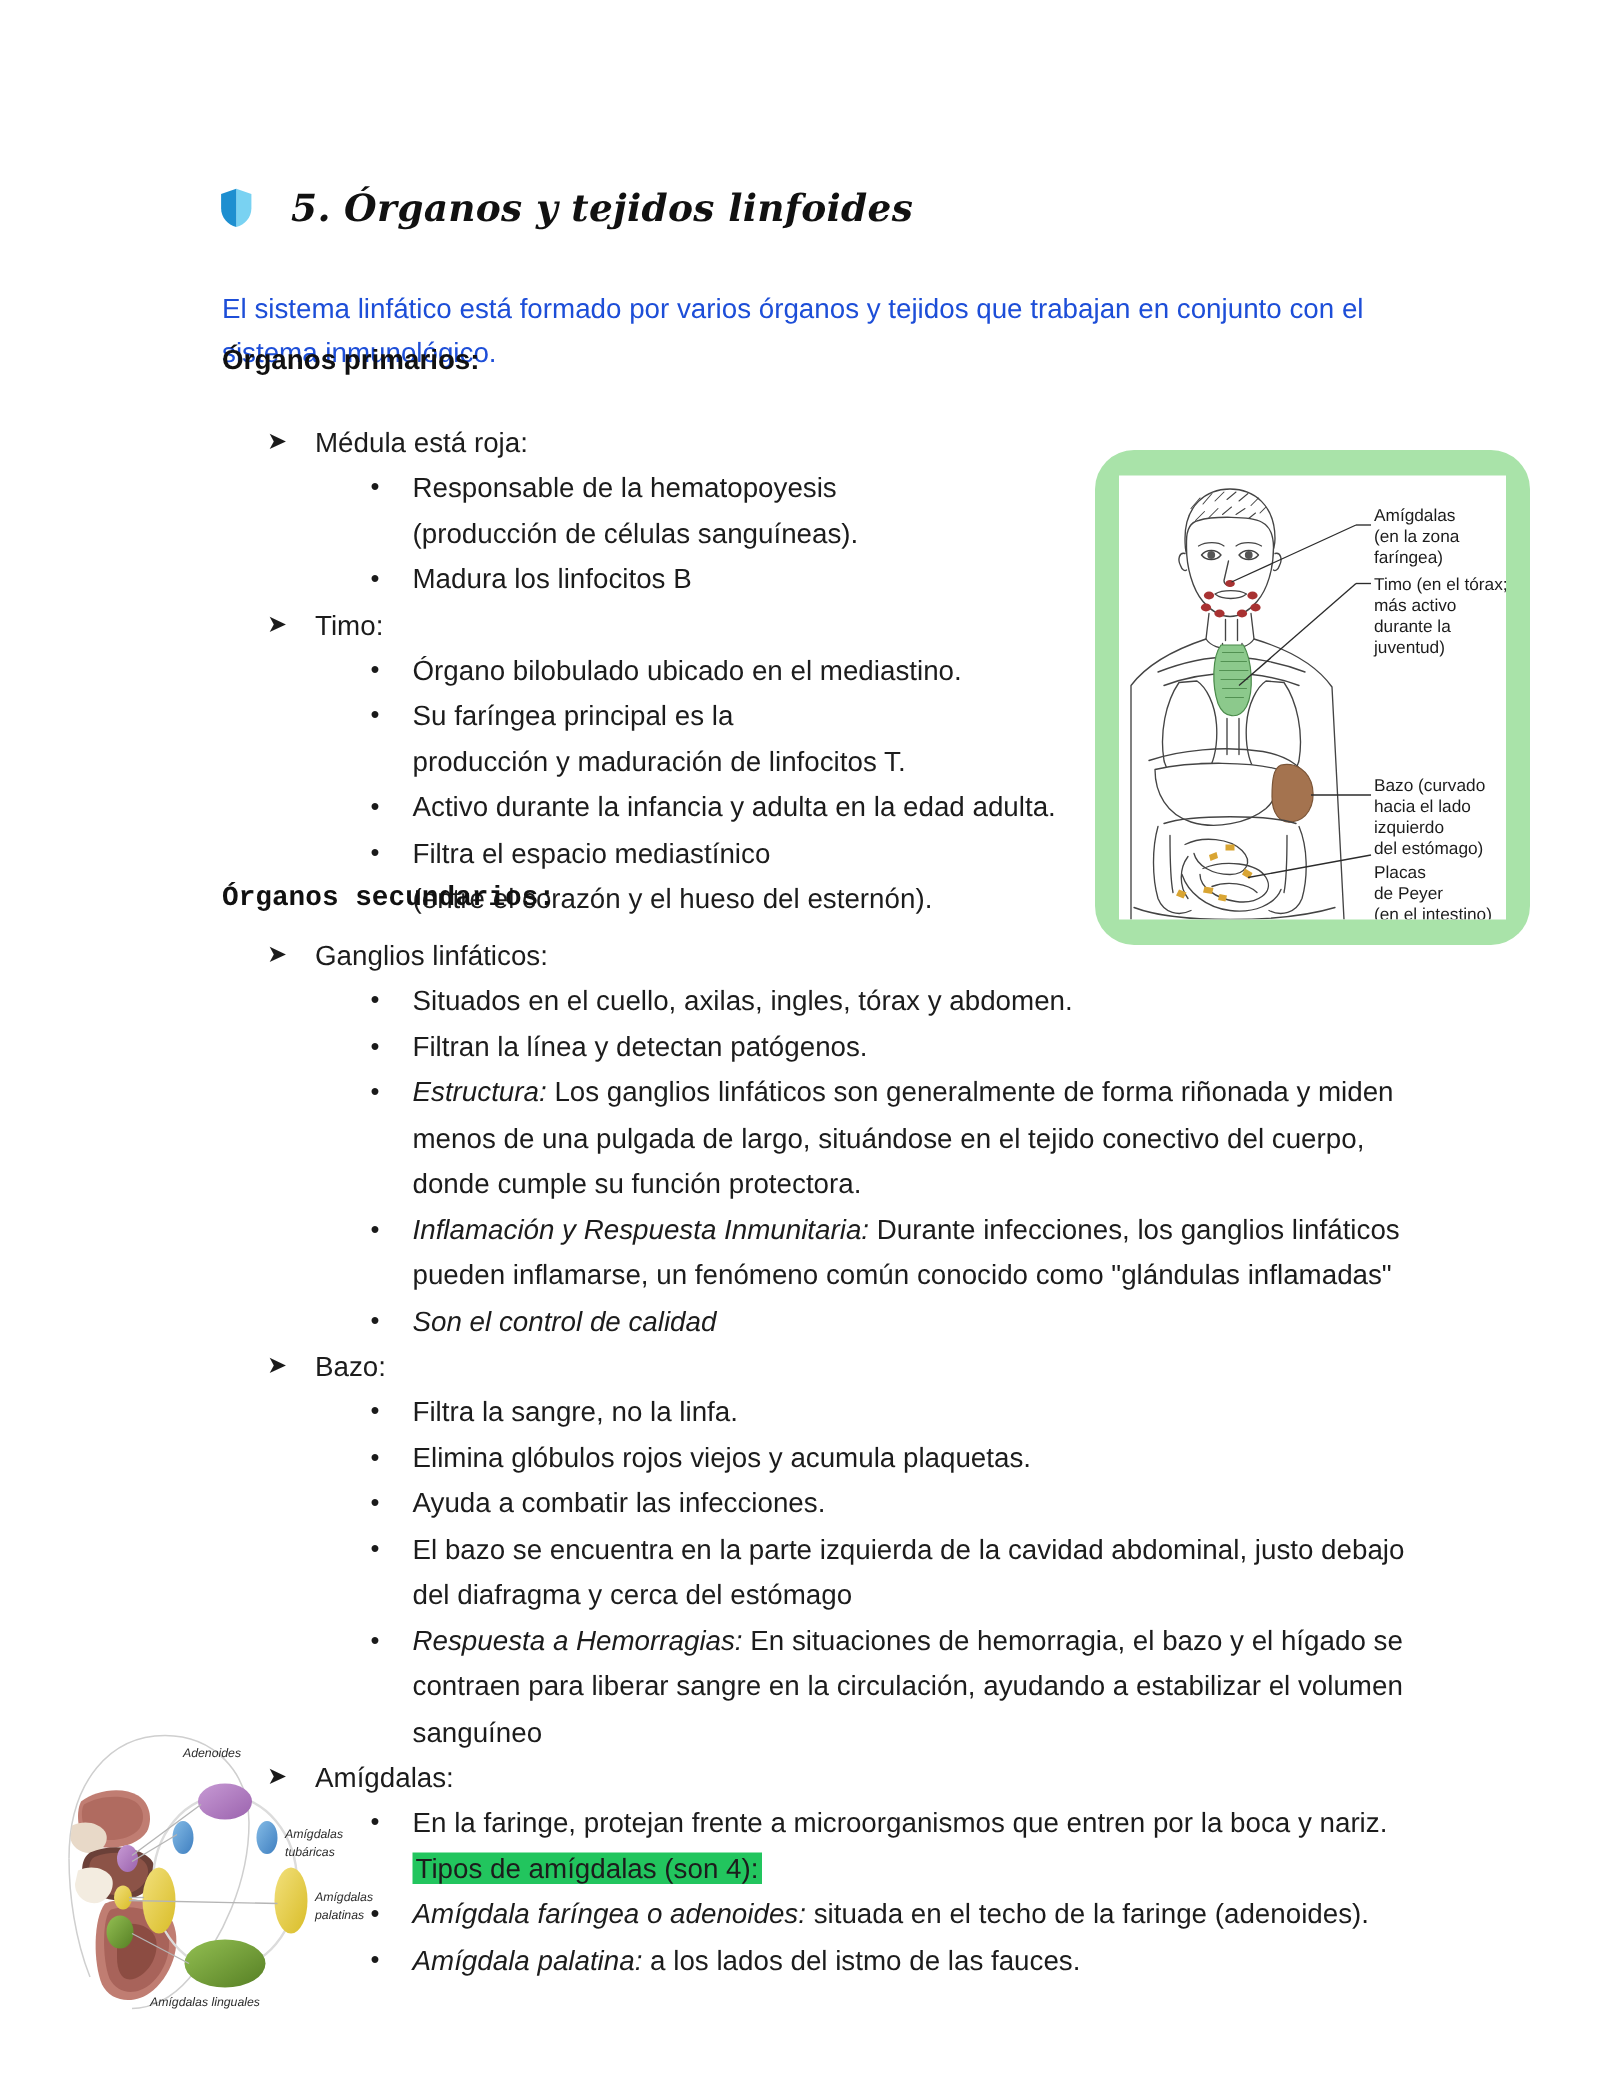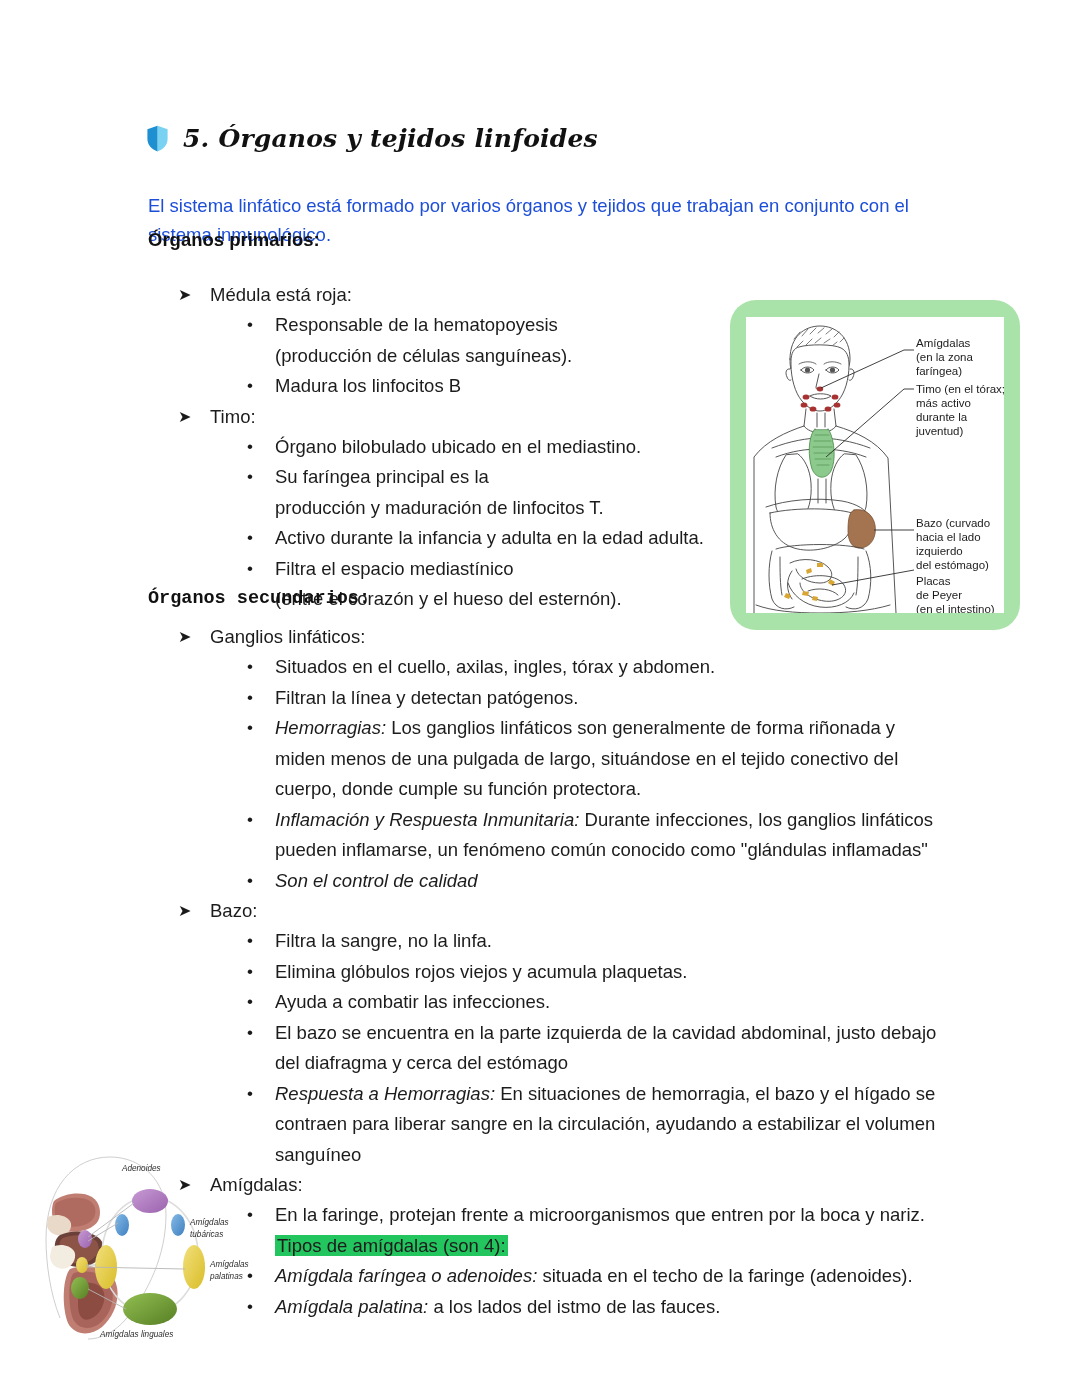--- a/index.html
+++ b/index.html
@@ -22,21 +22,21 @@
     background: #ffffff;
   }
 
   
   .title-row {
     position: absolute;
     left: 146px;
     top: 124px;
     display: flex;
     align-items: center;
-    gap: 14px;
+    gap: 25px;
   }
   .shield-icon { width: 23px; height: 27px; display: block; }
   .doc-title {
     font-family: "DejaVu Serif", "Liberation Serif", serif;
     font-style: italic;
     font-weight: 700;
     font-size: 25px;
     letter-spacing: 0.2px;
     color: #111111;
     white-space: nowrap;
@@ -211,21 +211,21 @@
     <div class="lvl2">
       <span class="dot-bullet">•</span>
       <span>Situados en el cuello, axilas, ingles, tórax y abdomen.</span>
     </div>
     <div class="lvl2">
       <span class="dot-bullet">•</span>
       <span>Filtran la línea y detectan patógenos.</span>
     </div>
     <div class="lvl2 narrow">
       <span class="dot-bullet">•</span>
-      <span class="em">Hemorragias:</span><span> Los ganglios linfáticos son generalmente de forma riñonada y miden menos de una pulgada de largo, situándose en el tejido conectivo del cuerpo, donde cumple su función protectora.</span>
+      <span class="em">Estructura:</span><span> Los ganglios linfáticos son generalmente de forma riñonada y miden menos de una pulgada de largo, situándose en el tejido conectivo del cuerpo, donde cumple su función protectora.</span>
     </div>
     <div class="lvl2 narrow">
       <span class="dot-bullet">•</span>
       <span class="em">Inflamación y Respuesta Inmunitaria:</span><span> Durante infecciones, los ganglios linfáticos pueden inflamarse, un fenómeno común conocido como "glándulas inflamadas"</span>
     </div>
     <div class="lvl2">
       <span class="dot-bullet">•</span>
       <span class="em">Son el control de calidad</span>
     </div>
 

